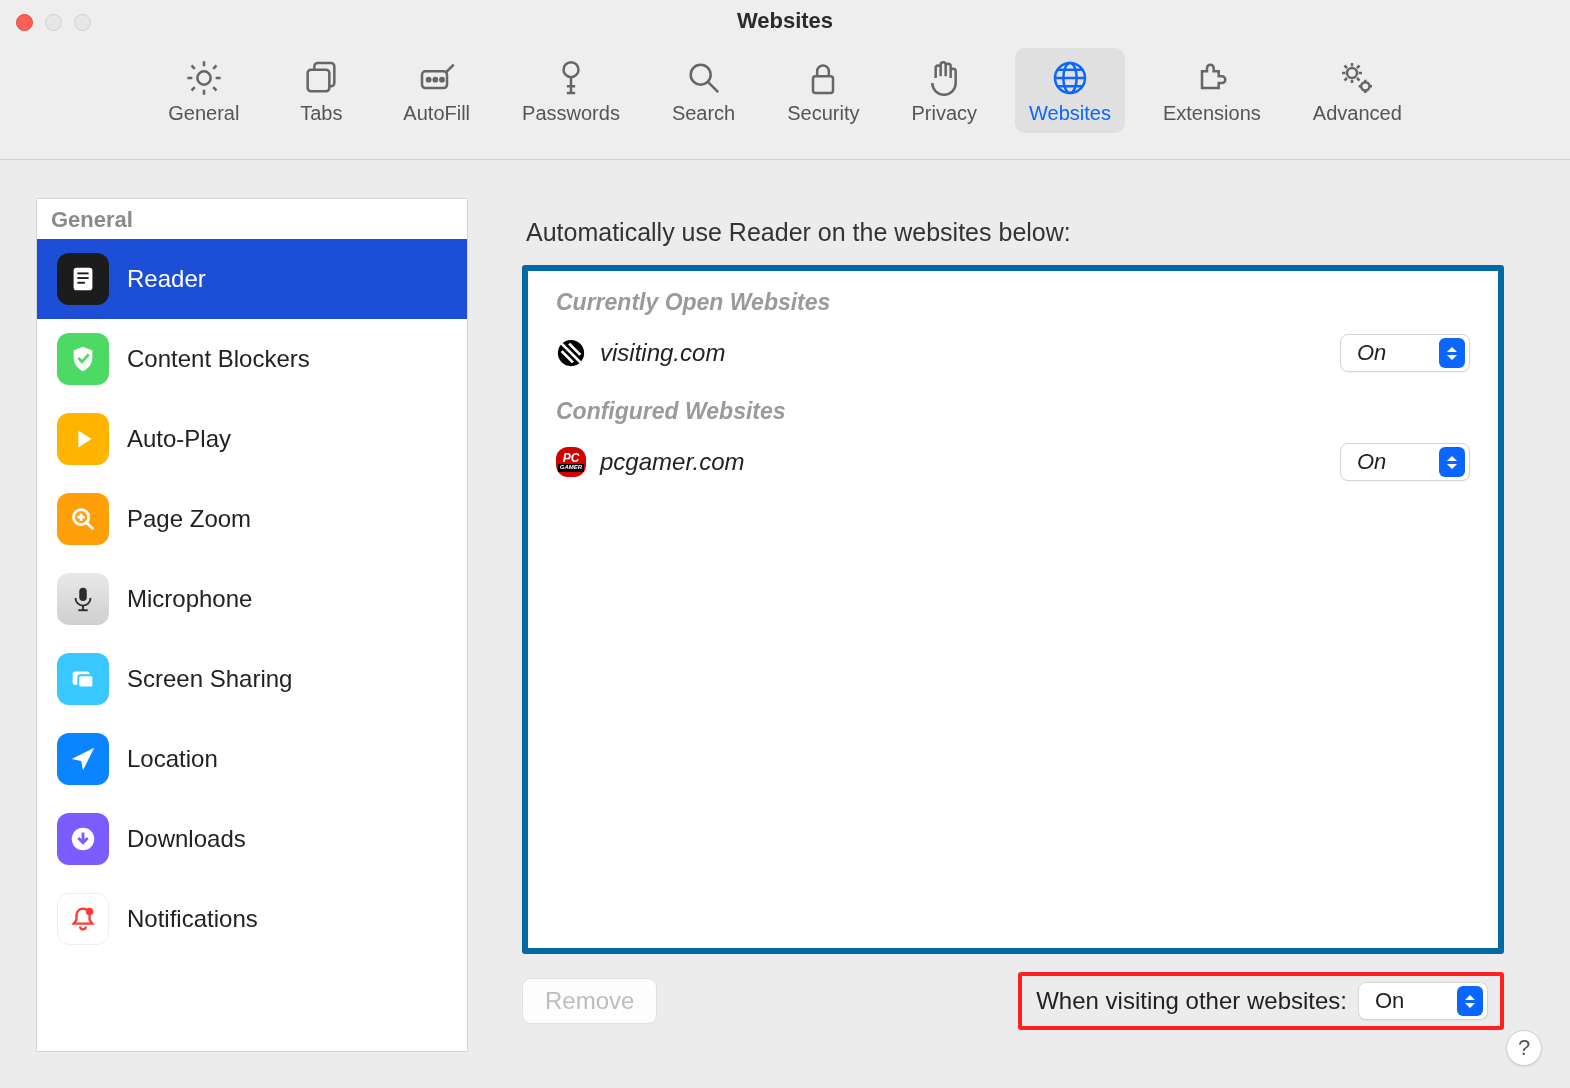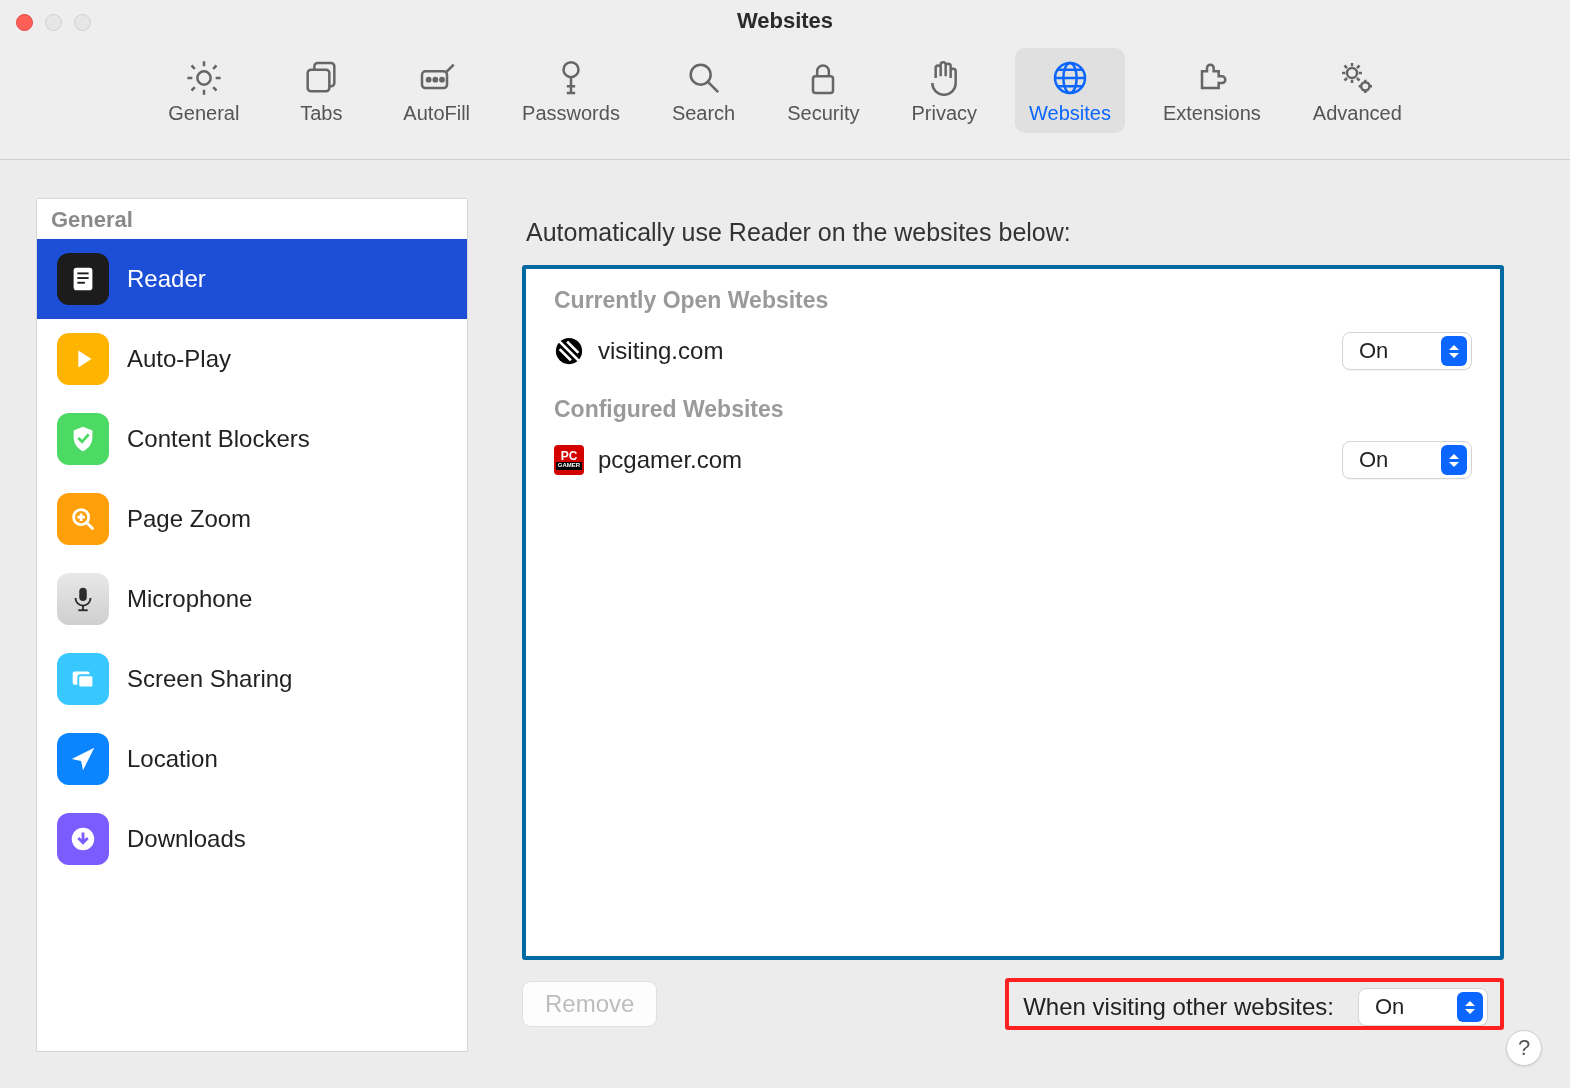--- a/index.html
+++ b/index.html
@@ -100,25 +100,26 @@
   .pane {
     flex: 1;
     display: flex;
     flex-direction: column;
     border-radius: 2px;
     padding: 14px 30px 22px 30px;
   }
   .pane-title { font-size: 25px; color: #333; margin: 6px 0 18px 4px; }
   .table {
     background: #fff;
-    border: 4px solid #0369a1;
+    border: 6px solid #0369a1;
     border-radius: 3px;
     flex: 1;
     padding: 4px 0;
     overflow: auto;
+    font-style: italic;
   }
   .section-hdr {
     color: #9a9a9a;
     font-weight: 600;
     font-size: 23px;
     padding: 14px 28px 6px 28px;
   }
   .row {
     display: flex;
     align-items: center;
@@ -166,24 +167,24 @@
     color: #bdbdbd;
     font-size: 24px;
     padding: 8px 22px;
     border-radius: 9px;
     cursor: default;
   }
   .spacer { flex: 1; }
   .highlight-box {
     display: flex;
     align-items: center;
-    gap: 24px;
+    gap: 11px;
     border: 4px solid #ff2020;
     border-radius: 3px;
-    padding: 6px 12px 0 14px;
+    padding: 6px 12px 6px 14px;
   }
   .hl-label { font-size: 24px; color: #222; }
   .help-btn {
     position: absolute;
     right: 28px;
     bottom: 22px;
     width: 36px; height: 36px;
     border-radius: 50%;
     border: 1px solid #cfcfcf;
     background: #fff;
@@ -294,36 +295,36 @@
               <rect x="6" y="4" width="20" height="24" rx="3" fill="#fff"></rect>
               <rect x="10" y="9" width="12" height="2" fill="#1c1c1c"></rect>
               <rect x="10" y="14" width="12" height="2" fill="#1c1c1c"></rect>
               <rect x="10" y="19" width="8" height="2" fill="#1c1c1c"></rect>
             </svg>
         </div>
         <span class="sb-text">Reader</span>
       </div>
 
       <div class="sb-item">
-        <div class="sb-icon" style="background:#ffb400">
-          <svg viewBox="0 0 32 32">
-              <path d="M11 7l14 9-14 9V7z" fill="#fff"></path>
-            </svg>
-        </div>
-        <span class="sb-text">Auto-Play</span>
-      </div>
-
-      <div class="sb-item">
         <div class="sb-icon" style="background:#4cd964">
           <svg viewBox="0 0 32 32">
               <path d="M16 3l10 4v7c0 7-4 12-10 15C10 26 6 21 6 14V7l10-4z" fill="#fff"></path>
               <path d="M11 15l4 4 7-8" stroke="#4cd964" stroke-width="3" fill="none"></path>
             </svg>
         </div>
         <span class="sb-text">Content Blockers</span>
+      </div>
+
+      <div class="sb-item">
+        <div class="sb-icon" style="background:#ffb400">
+          <svg viewBox="0 0 32 32">
+              <path d="M11 7l14 9-14 9V7z" fill="#fff"></path>
+            </svg>
+        </div>
+        <span class="sb-text">Auto-Play</span>
       </div>
 
       <div class="sb-item">
         <div class="sb-icon" style="background:#ff9f0a">
           <svg viewBox="0 0 32 32" fill="none" stroke="#fff" stroke-width="3">
               <circle cx="14" cy="14" r="8"></circle>
               <path d="M20 20l7 7M14 10v8M10 14h8"></path>
             </svg>
         </div>
         <span class="sb-text">Page Zoom</span>
@@ -364,20 +365,30 @@
       <div class="sb-item">
         <div class="sb-icon" style="background:#7a5cff">
           <svg viewBox="0 0 32 32">
               <circle cx="16" cy="16" r="12" fill="#fff"></circle>
               <path d="M16 9v10M11 15l5 5 5-5" stroke="#7a5cff" stroke-width="3" fill="none"></path>
             </svg>
         </div>
         <span class="sb-text">Downloads</span>
       </div>
 
+      <div class="sb-item">
+        <div class="sb-icon" style="background:#fff;border:1px solid #eee">
+          <svg viewBox="0 0 32 32">
+              <path d="M16 5a7 7 0 0 0-7 7v5l-3 4h20l-3-4v-5a7 7 0 0 0-7-7z" fill="none" stroke="#ff3b30" stroke-width="2.5"></path>
+              <path d="M13 24a3 3 0 0 0 6 0" fill="none" stroke="#ff3b30" stroke-width="2.5"></path>
+              <circle cx="23" cy="8" r="4" fill="#ff3b30"></circle>
+            </svg>
+        </div>
+        <span class="sb-text">Notifications</span>
+      </div>
 
     </div>
   </div>
 
   <div class="pane">
     <div class="pane-title">Automatically use Reader on the websites below:</div>
 
     <div class="table">
       <div class="section-hdr">Currently Open Websites</div>
       <div class="row">
@@ -392,21 +403,21 @@
         </div>
         <div class="dropdown">
           <span class="val">On</span>
           <span class="dd-caret"></span>
         </div>
       </div>
 
       <div class="section-hdr">Configured Websites</div>
       <div class="row">
         <div class="site">
-          <span class="favicon" style="background:#d40000;flex-direction:column;">
+          <span class="favicon" style="background:#d40000;flex-direction:column;border-radius:12px;">
             <span style="color:#fff;font-size:12px;font-weight:800;line-height:1;">PC</span>
             <span style="color:#fff;font-size:6px;font-weight:700;background:#000;padding:0 2px;line-height:1.2;">GAMER</span>
           </span>
           <span>pcgamer.com</span>
         </div>
         <div class="dropdown">
           <span class="val">On</span>
           <span class="dd-caret"></span>
         </div>
       </div>

